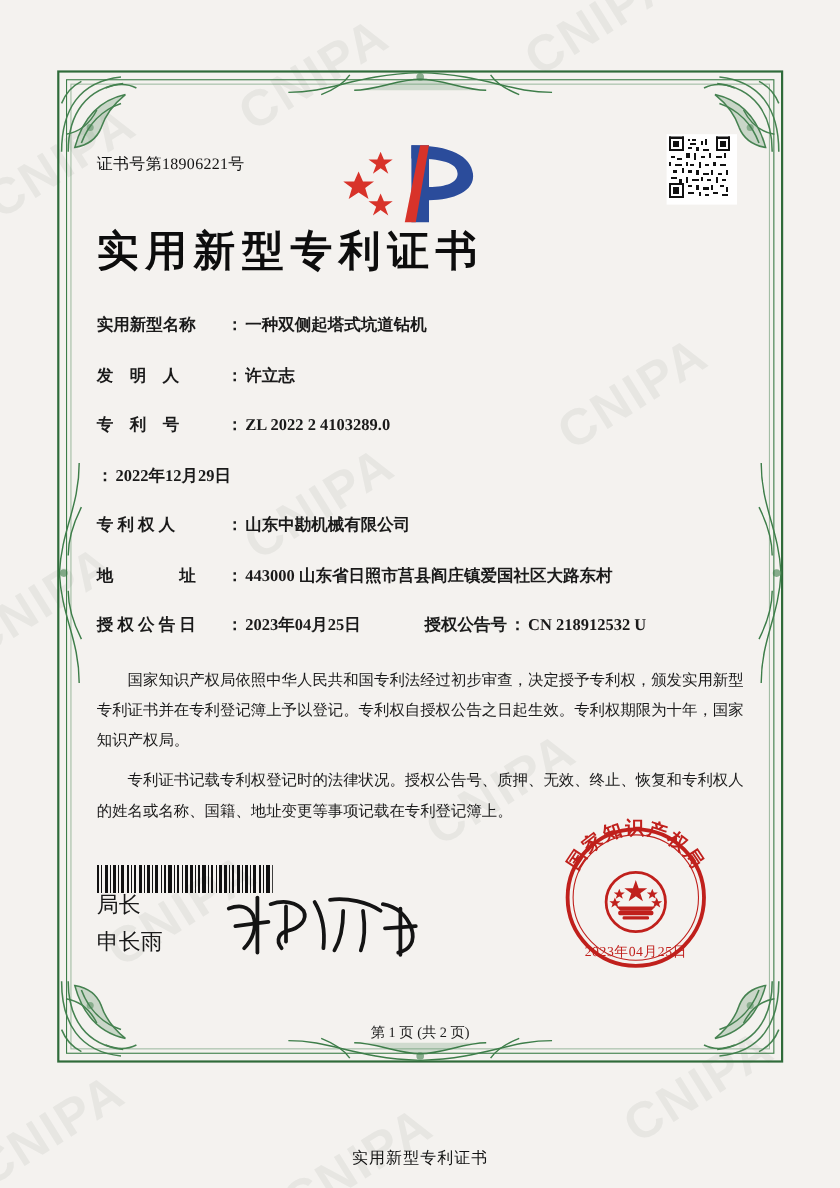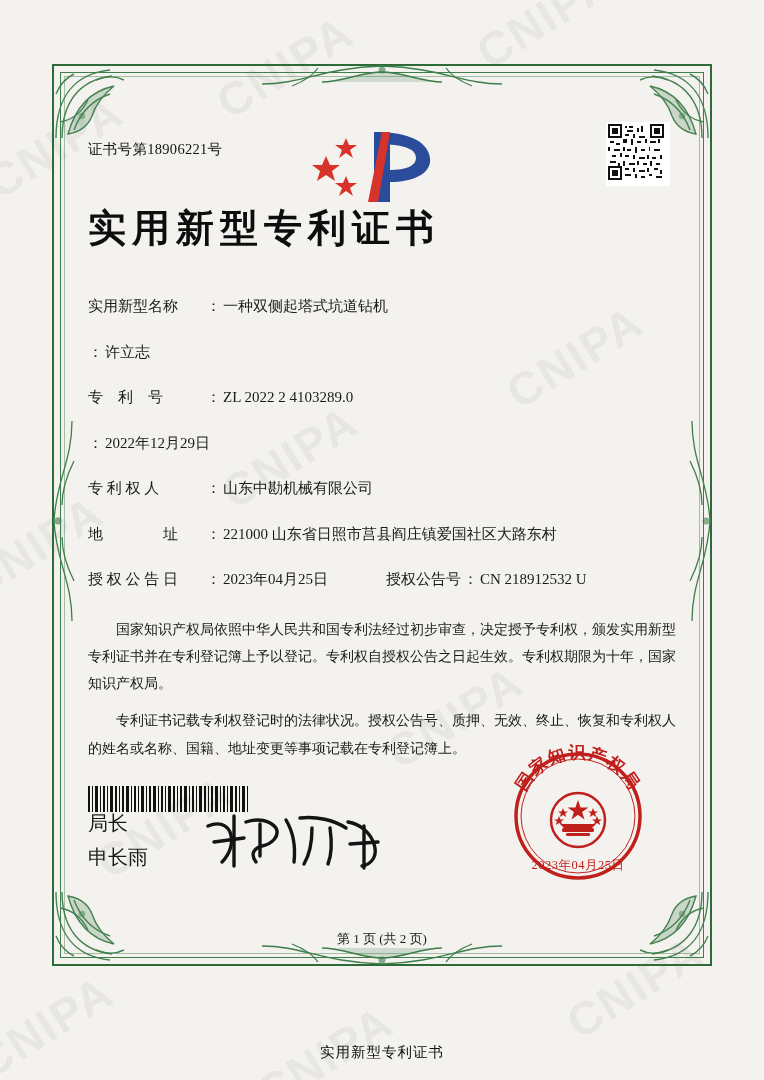--- a/index.html
+++ b/index.html
@@ -133,23 +133,24 @@
   .main-title {
     margin-top: 44px;
     font-size: 38px;
     font-weight: bold;
     letter-spacing: 6px;
     font-family: Liberation Serif, serif;
     color: #0d0d0d;
   }
 
   .fields {
-    margin-top: 38px;
+    margin-top: 28px;
     font-size: 15px;
     line-height: 1.9;
+    font-weight: bold;
   }
   .field-row {
     display: flex;
     align-items: baseline;
     margin-bottom: 17px;
   }
   .field-label {
     width: 118px;
     flex: 0 0 118px;
     display: flex;
@@ -460,20 +461,23 @@
 
       <div class="field-row">
         <div class="field-label">
           <span>实用新型名称</span>
         </div>
         <div class="field-colon">：</div>
         <div class="field-value">一种双侧起塔式坑道钻机</div>
       </div>
 
       <div class="field-row">
+        <div class="field-label">
+          <span>发　明　人</span>
+        </div>
         <div class="field-colon">：</div>
         <div class="field-value">许立志</div>
       </div>
 
       <div class="field-row">
         <div class="field-label">
           <span>专　利　号</span>
         </div>
         <div class="field-colon">：</div>
         <div class="field-value latin">ZL 2022 2 4103289.0</div>
@@ -490,21 +494,21 @@
         </div>
         <div class="field-colon">：</div>
         <div class="field-value">山东中勘机械有限公司</div>
       </div>
 
       <div class="field-row">
         <div class="field-label">
           <span>地　　　　址</span>
         </div>
         <div class="field-colon">：</div>
-        <div class="field-value">221000 山东省日照市莒县阎庄镇爱国社区大路东村</div>
+        <div class="field-value">443000 山东省日照市莒县阎庄镇爱国社区大路东村</div>
       </div>
 
       <div class="field-row">
         <div class="field-label">
           <span>授 权 公 告 日</span>
         </div>
         <div class="field-colon">：</div>
         <div class="field-value">2023年04月25日</div>
         <div class="inline-second">
           <div class="field-label">

